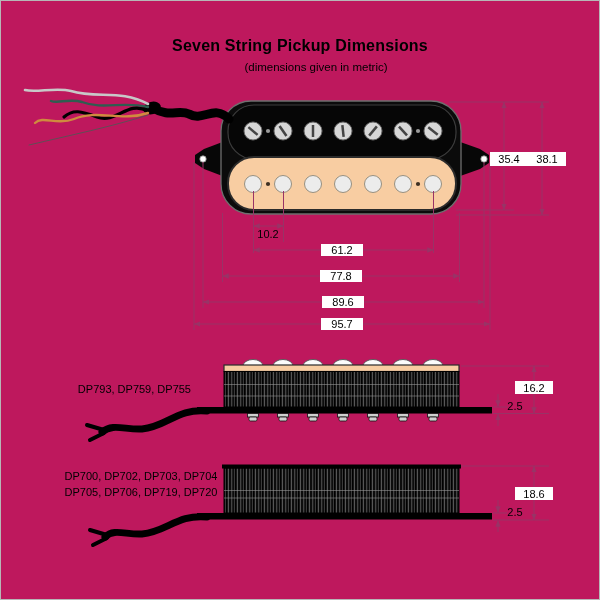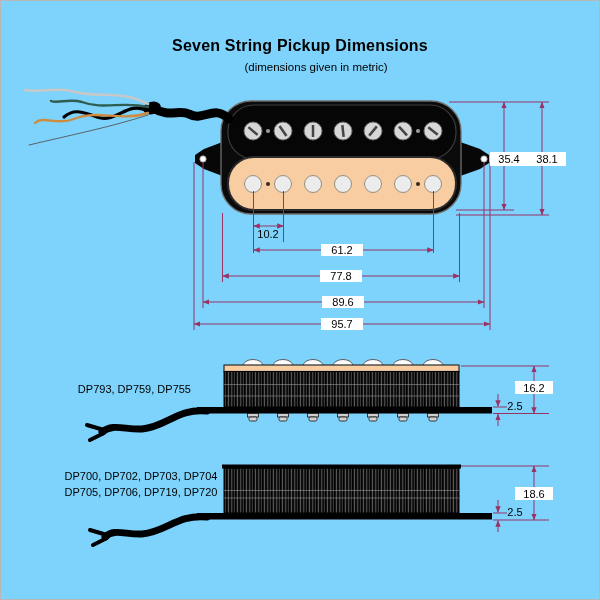--- a/index.html
+++ b/index.html
@@ -1,17 +1,17 @@
 <!DOCTYPE html>
 <html><head>
 <meta charset="utf-8">
 <style>
   html,body{margin:0;padding:0;background:#fff;}
   .canvas{
-    position:relative;width:600px;height:600px;background:#7dd3fc;
+    position:relative;width:600px;height:600px;background:#be185d;
     border:1px solid #b7b7b7;box-sizing:border-box;overflow:hidden;
     font-family:"Liberation Sans", sans-serif;
   }
   .title{
     position:absolute;top:36px;left:0;width:100%;text-align:center;
     font-size:16px;font-weight:bold;color:#000;letter-spacing:0.2px;
   }
   .subtitle{
     position:absolute;top:60px;left:16px;width:100%;text-align:center;
     font-size:11.5px;color:#000;

